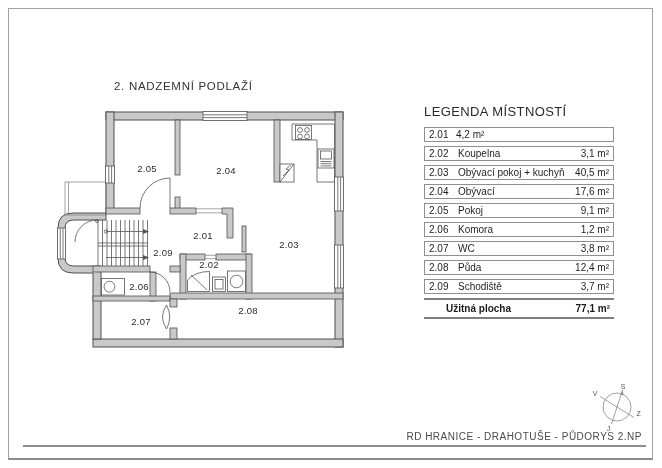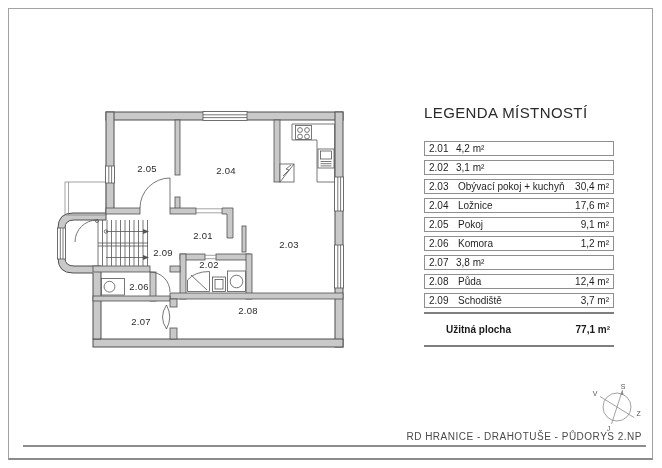--- a/index.html
+++ b/index.html
@@ -5,28 +5,28 @@
   html,body { margin:0; padding:0; background:#fff; }
   .sheet { position:relative; width:662px; height:468px; background:#fff; overflow:hidden;
            font-family:"Liberation Sans", sans-serif; }
   .pborder { position:absolute; left:8px; top:8px; right:9px; bottom:8px;
              border:1px solid #a2a2a2; border-bottom:2px solid #8b8b8b; }
   .title { position:absolute; left:114px; top:80px; font-size:11.5px; letter-spacing:0.7px;
            color:#333; white-space:nowrap; }
   .plan-svg { position:absolute; left:0; top:0; }
 
   .legend { position:absolute; left:424px; top:104px; width:190px; }
-  .lhead { font-size:15px; letter-spacing:0.4px; color:#2a2a2a; margin-bottom:20px; white-space:nowrap; }
+  .lhead { font-size:13px; letter-spacing:0.4px; color:#2a2a2a; margin-bottom:8px; white-space:nowrap; }
   .lrow { display:flex; align-items:center; height:13px; border:1px solid #8f8f8f;
           margin-bottom:4px; padding:0 4px; font-size:10px; color:#1f1f1f; background:#fff; }
   .lrow .num { width:27px; }
   .lrow .nm  { flex:1; padding-left:2px; white-space:nowrap; }
   .lrow .ar  { text-align:center; white-space:nowrap; }
   .ltotal { display:flex; align-items:center; margin-top:4px; border-top:2px solid #7f7f7f;
-            border-bottom:2px solid #7f7f7f; padding:10px 4px; font-size:10px; font-weight:bold; color:#1a1a1a; }
+            border-bottom:2px solid #7f7f7f; padding:3px 4px; font-size:10px; font-weight:bold; color:#1a1a1a; }
   .ltotal .tlabel { margin-left:18px; flex:1; }
   .ltotal .tarea  { text-align:right; }
 
   .footer-line { position:absolute; left:23px; right:16px; top:445px; height:2px; background:#8d8d8d; }
   .footer { position:absolute; right:20px; top:431px; font-size:10px; letter-spacing:0.5px; color:#4a4a4a; white-space:nowrap; }
 
   
   .w  { fill:#c9c9c9; stroke:#4f4f4f; stroke-width:1; }
   .iw { fill:#c9c9c9; stroke:#4f4f4f; stroke-width:0.8; }
   .f  { fill:#ffffff; stroke:#555555; stroke-width:0.8; }
@@ -34,20 +34,21 @@
   .thin { fill:none; stroke:#7d7d7d; stroke-width:0.7; }
   .lbl { font-family:"Liberation Sans", sans-serif; font-size:9.5px; fill:#2b2b2b; letter-spacing:0.3px; }
   .clbl { font-family:"Liberation Sans", sans-serif; font-size:7px; fill:#555; }
 </style>
 </head>
 <body>
 
 <div class="sheet">
   <div class="pborder"></div>
 
+  <div class="title">2. NADZEMNÍ PODLAŽÍ</div>
 
   <svg class="plan-svg" width="662" height="468" viewBox="0 0 662 468">
 
     <g>
       <rect class="w" x="106" y="112" width="237" height="8"></rect>
       <rect class="w" x="335" y="112" width="8" height="235"></rect>
       <rect class="w" x="93" y="339" width="250" height="8"></rect>
       <rect class="w" x="106" y="112" width="8" height="101"></rect>
       <path class="w" d="M106,213 L73,213 Q58,213 58,228 L58,258 Q58,273 73,273 L93,273 L93,339
                          L101,339 L101,266 L74,266 Q65,266 65,258 L65,228 Q65,220 74,220 L106,220 Z"></path>
@@ -218,44 +219,46 @@
 
   <div class="legend">
     <div class="lhead">LEGENDA MÍSTNOSTÍ</div>
 
     <div class="lrow">
       <span class="num">2.01</span>
       <span class="ar">4,2 m²</span>
     </div>
     <div class="lrow">
       <span class="num">2.02</span>
+      <span class="nm">Koupelna</span>
       <span class="ar">3,1 m²</span>
     </div>
     <div class="lrow">
       <span class="num">2.03</span>
       <span class="nm">Obývací pokoj + kuchyň</span>
-      <span class="ar">30,4 m²</span>
+      <span class="ar">40,5 m²</span>
     </div>
     <div class="lrow">
       <span class="num">2.04</span>
-      <span class="nm">Ložnice</span>
+      <span class="nm">Obývací</span>
       <span class="ar">17,6 m²</span>
     </div>
     <div class="lrow">
       <span class="num">2.05</span>
       <span class="nm">Pokoj</span>
       <span class="ar">9,1 m²</span>
     </div>
     <div class="lrow">
       <span class="num">2.06</span>
       <span class="nm">Komora</span>
       <span class="ar">1,2 m²</span>
     </div>
     <div class="lrow">
       <span class="num">2.07</span>
+      <span class="nm">WC</span>
       <span class="ar">3,8 m²</span>
     </div>
     <div class="lrow">
       <span class="num">2.08</span>
       <span class="nm">Půda</span>
       <span class="ar">12,4 m²</span>
     </div>
     <div class="lrow">
       <span class="num">2.09</span>
       <span class="nm">Schodiště</span>

